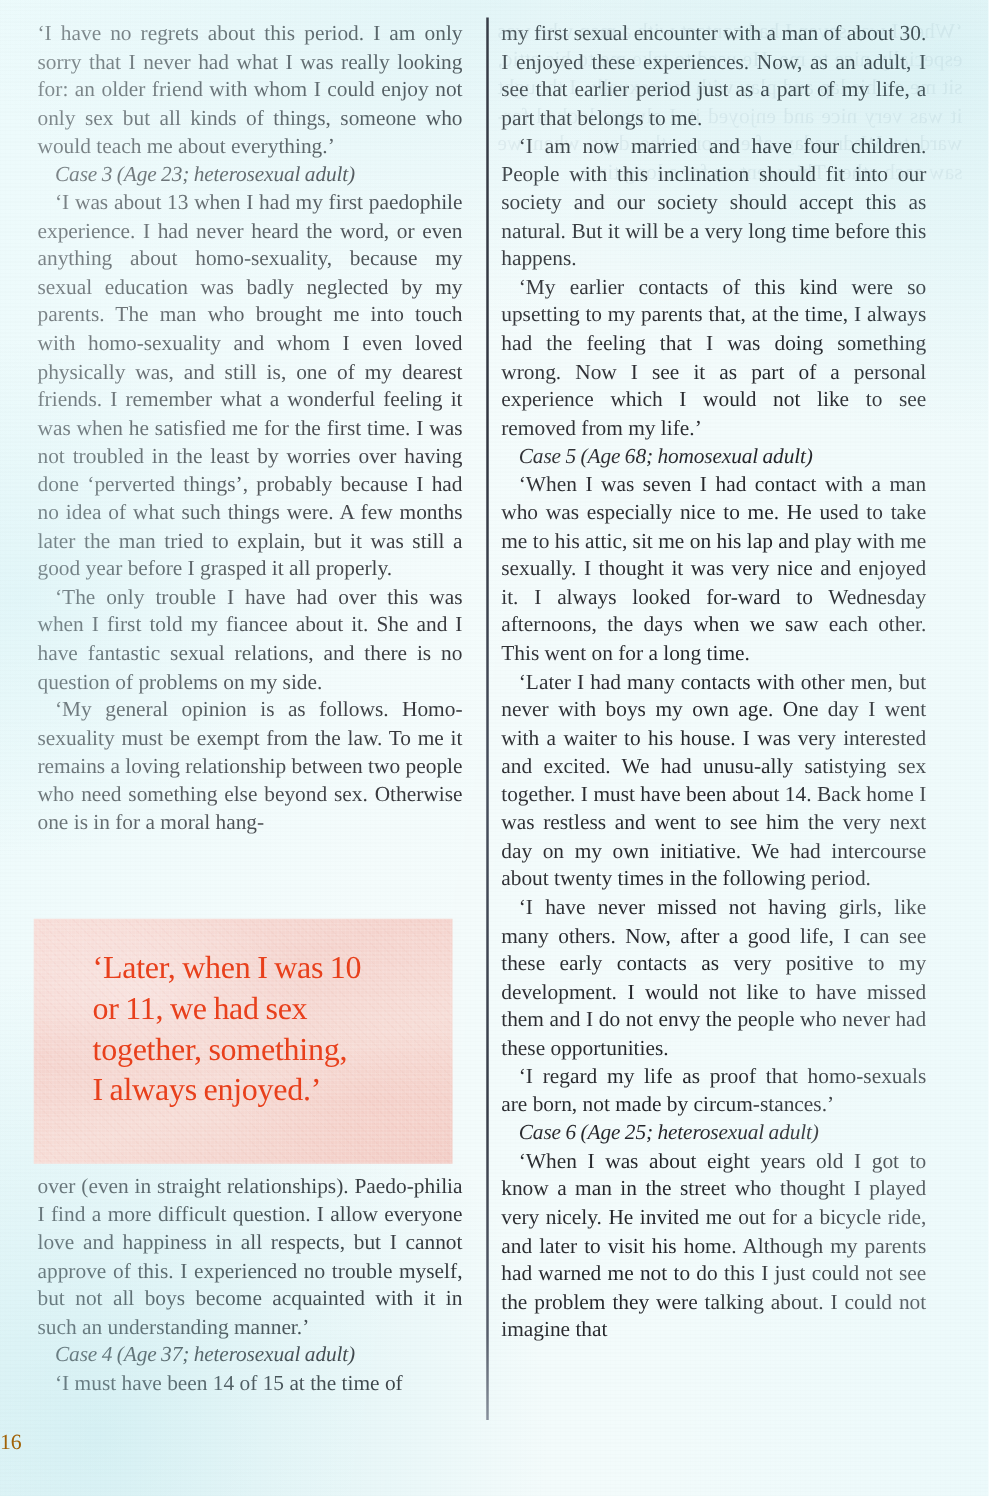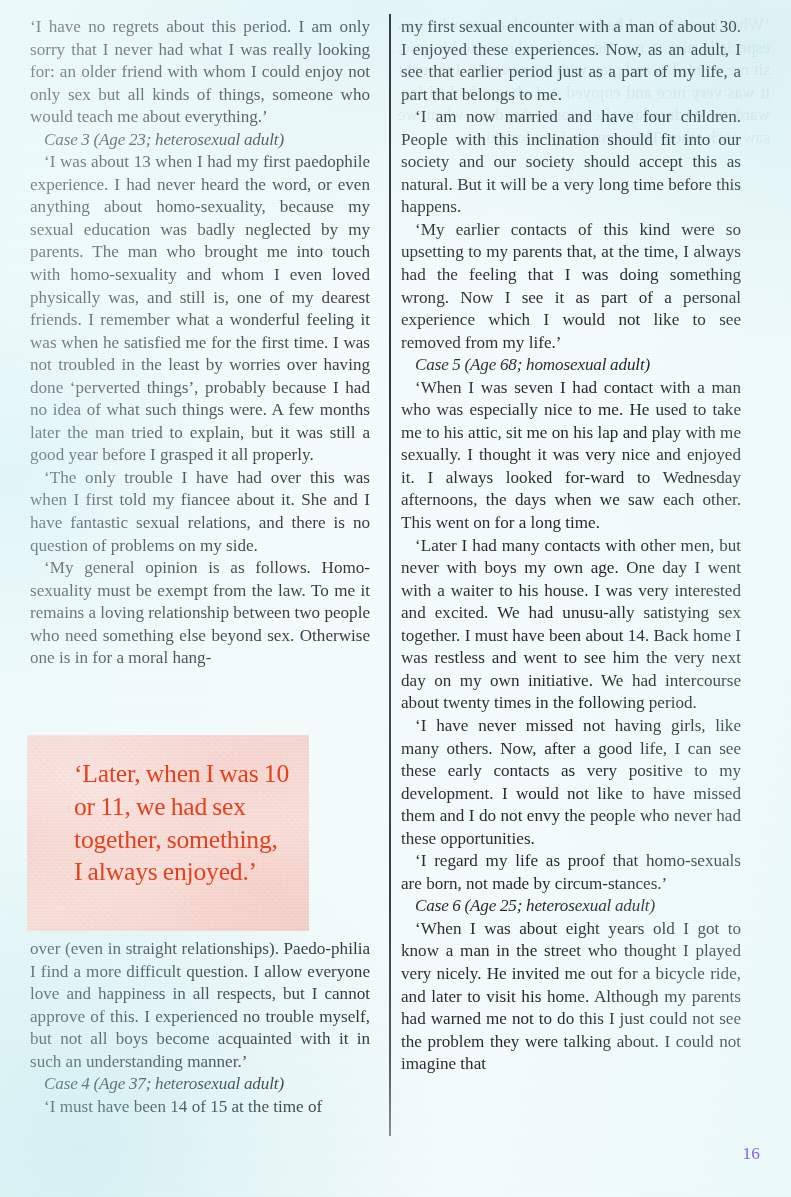--- a/index.html
+++ b/index.html
@@ -119,21 +119,21 @@
         #7f8794 100%);
     z-index: 5;
     opacity: 0.93;
   }
 
   
   .pullquote {
     position: absolute;
     left: 27px;
     top: 735px;
-    width: 282px;
+    width: 335px;
     height: 196px;
     z-index: 6;
     background:
       radial-gradient(ellipse 60% 50% at 25% 30%, rgba(255,255,255,0.32), rgba(255,255,255,0) 70%),
       radial-gradient(ellipse 50% 45% at 80% 75%, rgba(243,201,193,0.45), rgba(243,201,193,0) 72%),
       linear-gradient(160deg, #f7ddd8 0%, #f4d3cd 35%, #f6dcd6 62%, #f2cdc6 100%);
     overflow: hidden;
   }
 
   .pullquote::after {
@@ -163,24 +163,24 @@
     word-spacing: -0.9px;
     z-index: 2;
     white-space: pre-line;
   }
 
   .folio {
     position: absolute;
     left: 0;
     top: 1143px;
     width: 760px;
-    text-align: right;
+    text-align: left;
     font-size: 17.4px;
     line-height: 20px;
-    color: #8b5cf6;
+    color: #a16207;
     z-index: 6;
   }
 </style>
 </head>
 <body>
 
 <div class="page">
 
   <div class="showthrough">‘When I was seven I had contact with a man who was especially nice to me. He used to take me to his attic, sit me on his lap and play with me sexually. I thought it was very nice and enjoyed it. I always looked for-ward to Wednesday afternoons, the days when we saw each other. This went on for a long time.</div>
 

